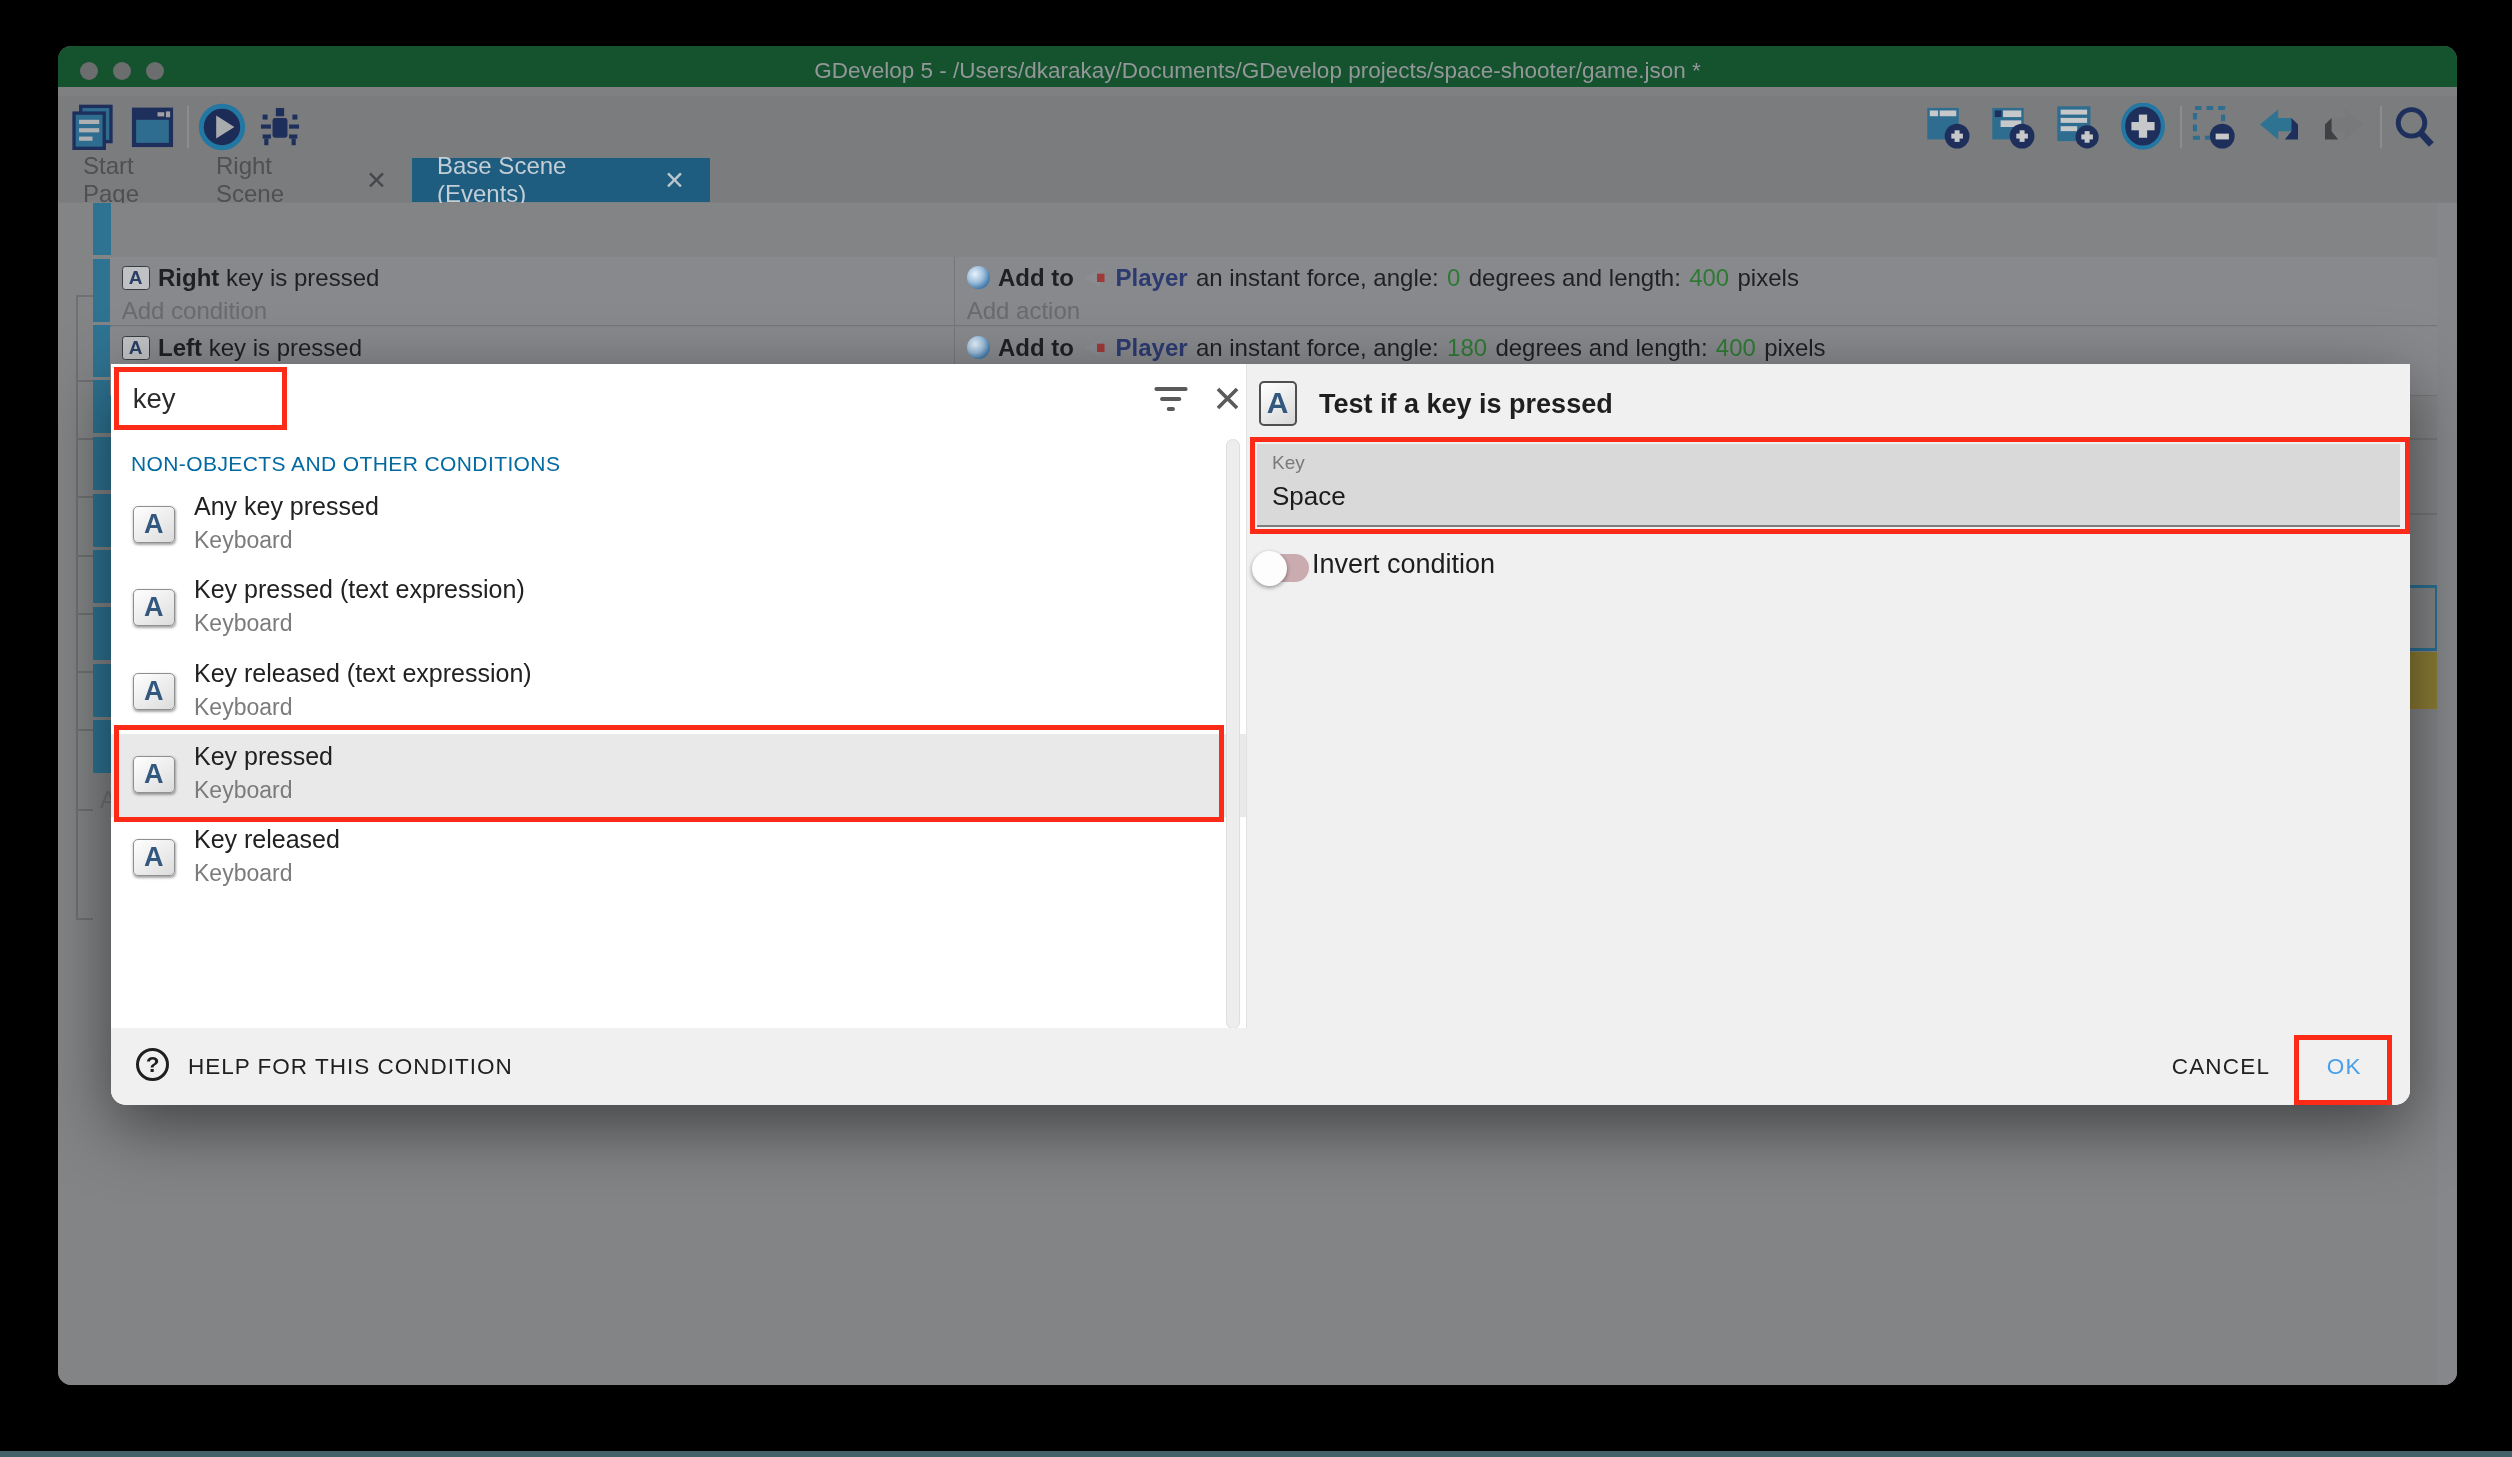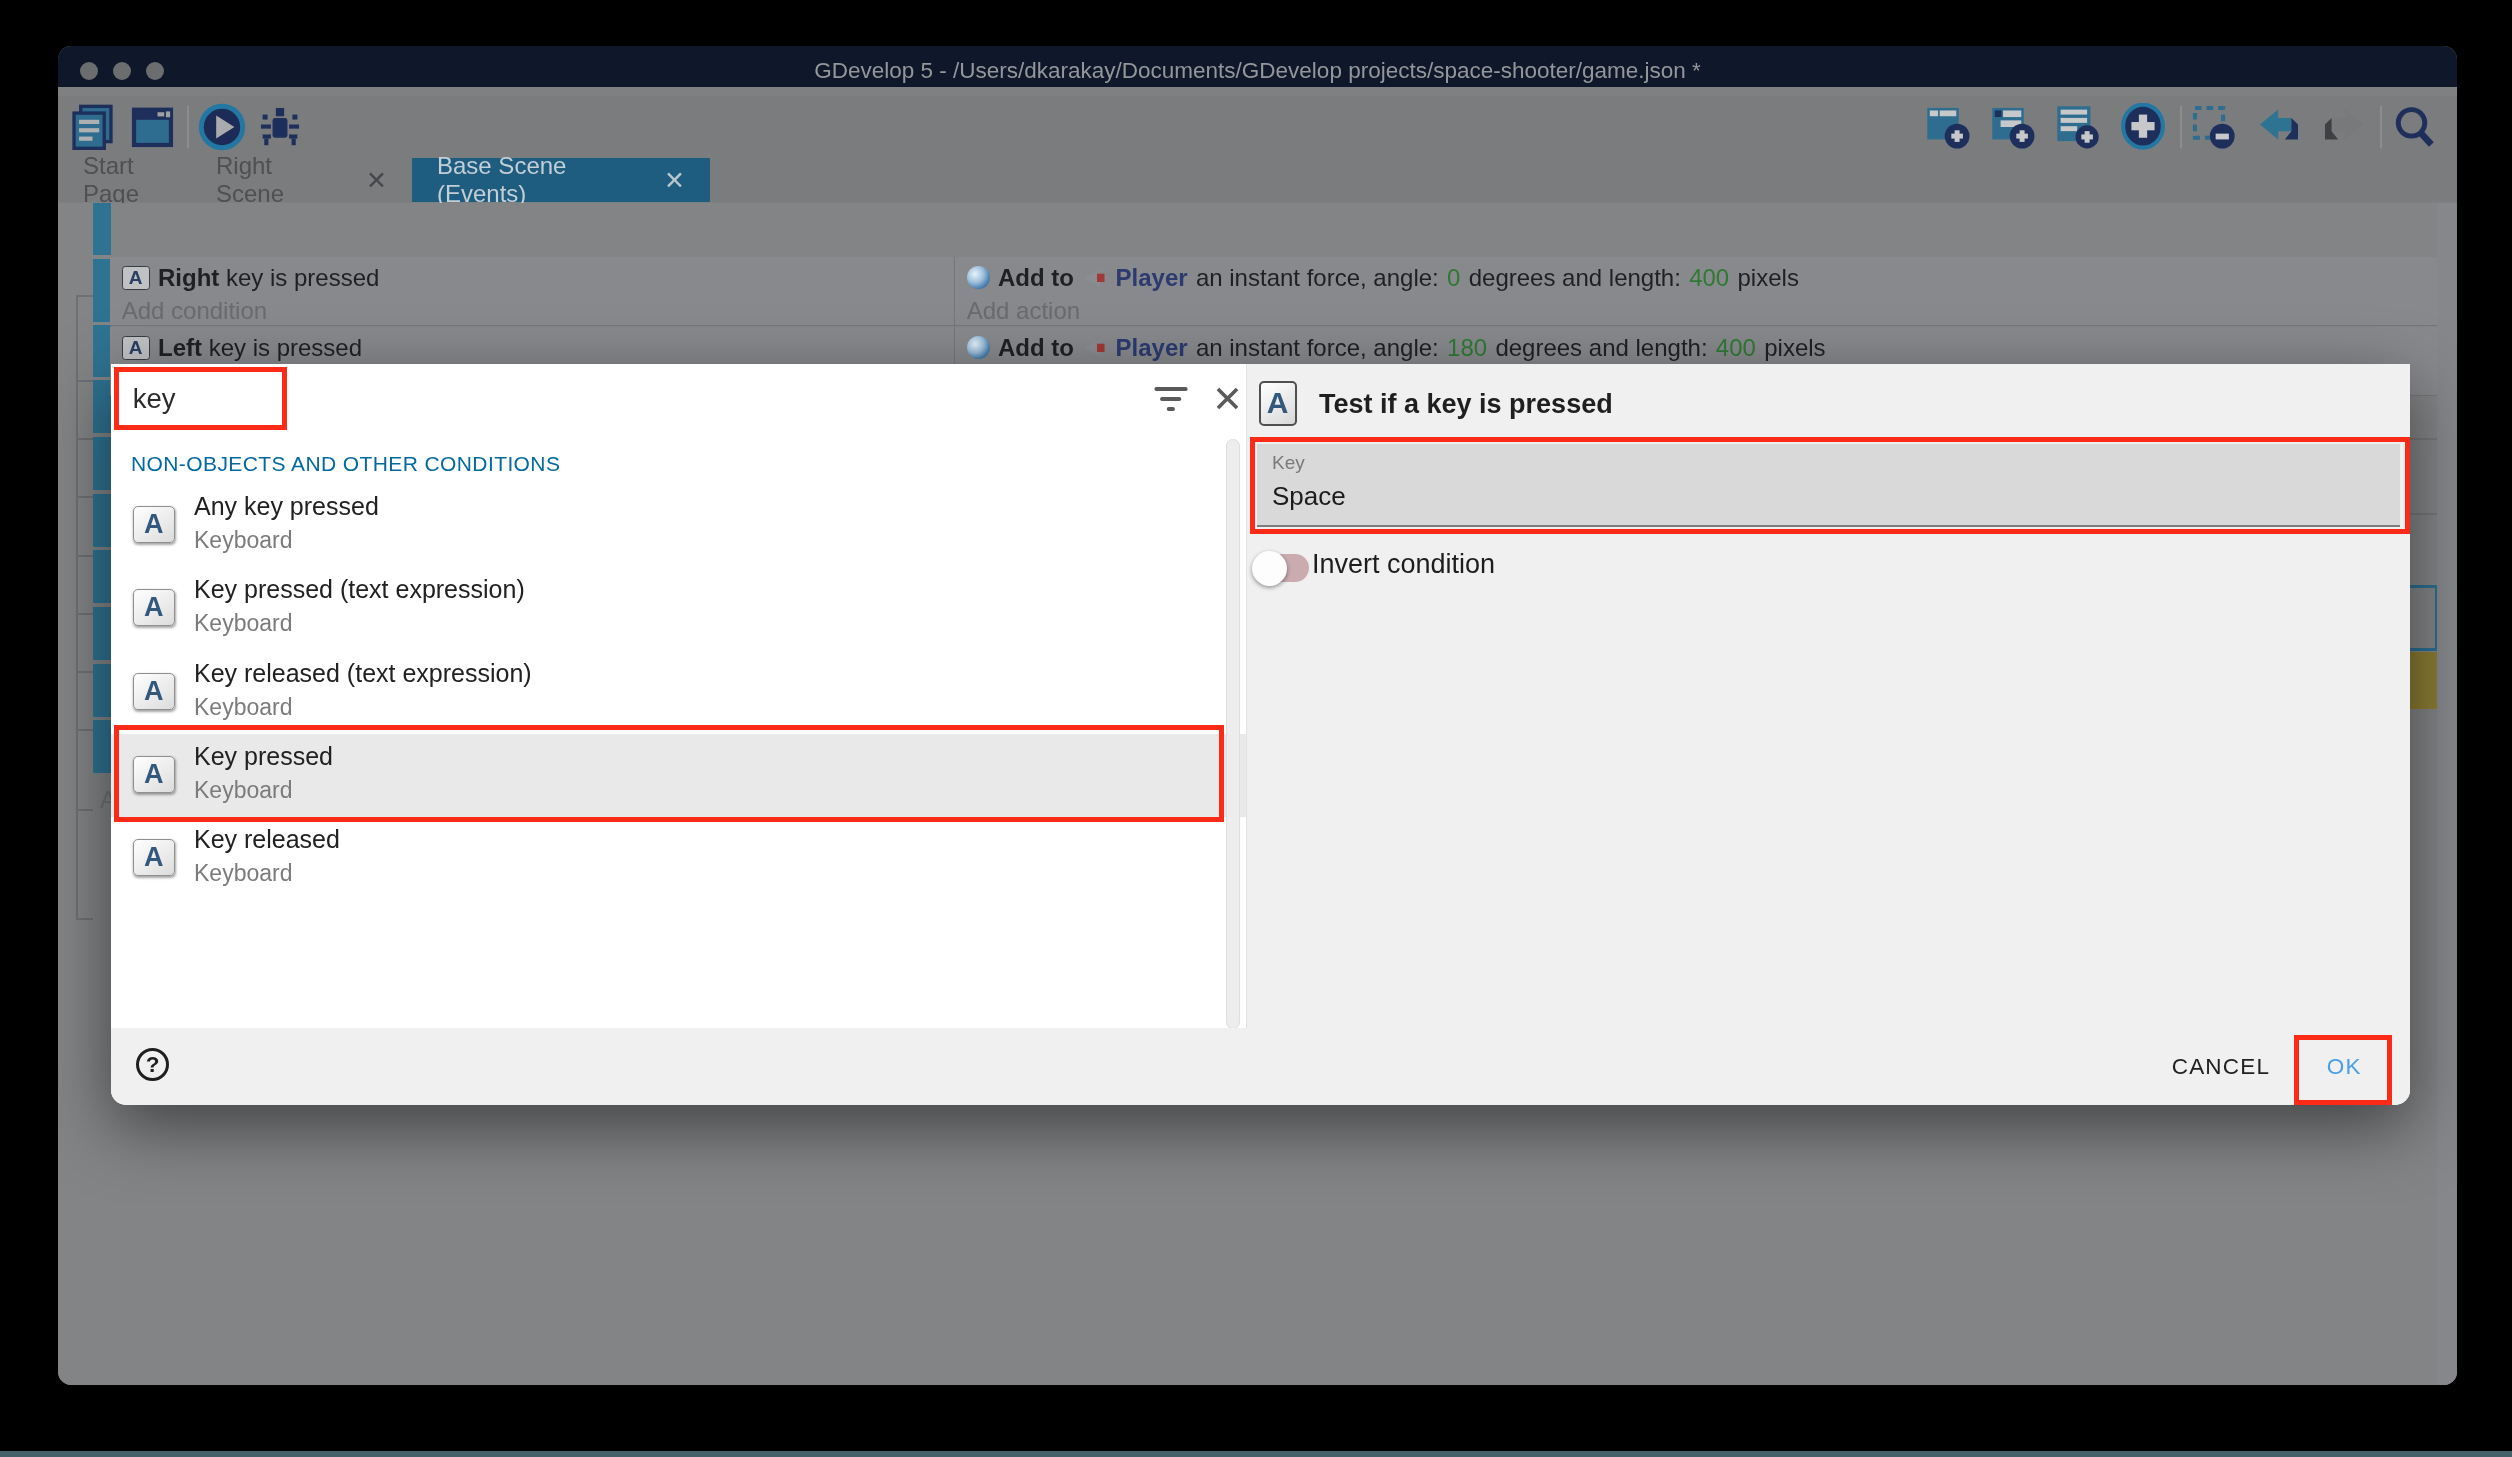--- a/index.html
+++ b/index.html
@@ -2,21 +2,21 @@
 <html style="font-size:13.3px"><head>
 <meta charset="utf-8">
 <style>
   html,body{margin:0;padding:0;background:#000;}
   body{width:2512px;height:1458px;position:relative;overflow:hidden;
        font-family:"Liberation Sans",sans-serif;-webkit-font-smoothing:antialiased;}
   .abs{position:absolute;}
   
   #win{position:absolute;left:58px;top:46px;width:2399px;height:1339px;
        background:#7E8082;border-radius:13.3px;overflow:hidden;}
-  .titlebar{position:absolute;left:0;top:0;right:0;height:41px;background:#0f172a;}
+  .titlebar{position:absolute;left:0;top:0;right:0;height:41px;background:#14532d;}
   .dot{position:absolute;top:16px;width:18.3px;height:18.3px;border-radius:50%;background:#6B6D6F;}
   .wtitle{position:absolute;left:0;right:0;top:0;height:50px;line-height:50px;text-align:center;
           color:#94979A;font-size:22.5px;white-space:nowrap;}
   .toolbar{position:absolute;left:0;top:50px;right:0;height:62px;background:#7A7C7E;}
   .tbtn{position:absolute;top:6.7px;width:48px;height:48px;display:flex;align-items:center;justify-content:center;}
   .tdiv{position:absolute;top:10px;width:1.7px;height:42px;background:#8B8D8F;}
   .tabbar{position:absolute;left:0;top:112px;right:0;height:44px;background:#7A7C7E;}
   .tab{position:absolute;top:0;height:44px;display:flex;align-items:center;gap:21.7px;
        padding:0 25px;font-size:24px;color:#4E5052;box-sizing:border-box;}
   .tab .x{font-size:25px;color:#45474A;}
@@ -369,20 +369,21 @@
       </div>
 
       <div class="toggle">
         <div class="knob"></div>
       </div>
       <div class="invlabel">Invert condition</div>
     </div>
 
     <div class="footer">
       <div class="help-ic">?</div>
+      <div class="helptext">HELP FOR THIS CONDITION</div>
       <div class="cancelbtn">CANCEL</div>
       <div class="okbtn">OK</div>
     </div>
 
     <div class="anno" style="left:3.3px;top:3.3px;width:173px;height:63px"></div>
     <div class="anno" style="left:3.3px;top:361px;width:1110px;height:97px"></div>
     <div class="anno" style="left:1139px;top:73px;width:1160px;height:97px"></div>
     <div class="anno" style="left:2183px;top:671px;width:98px;height:70px"></div>
   </div>
 

